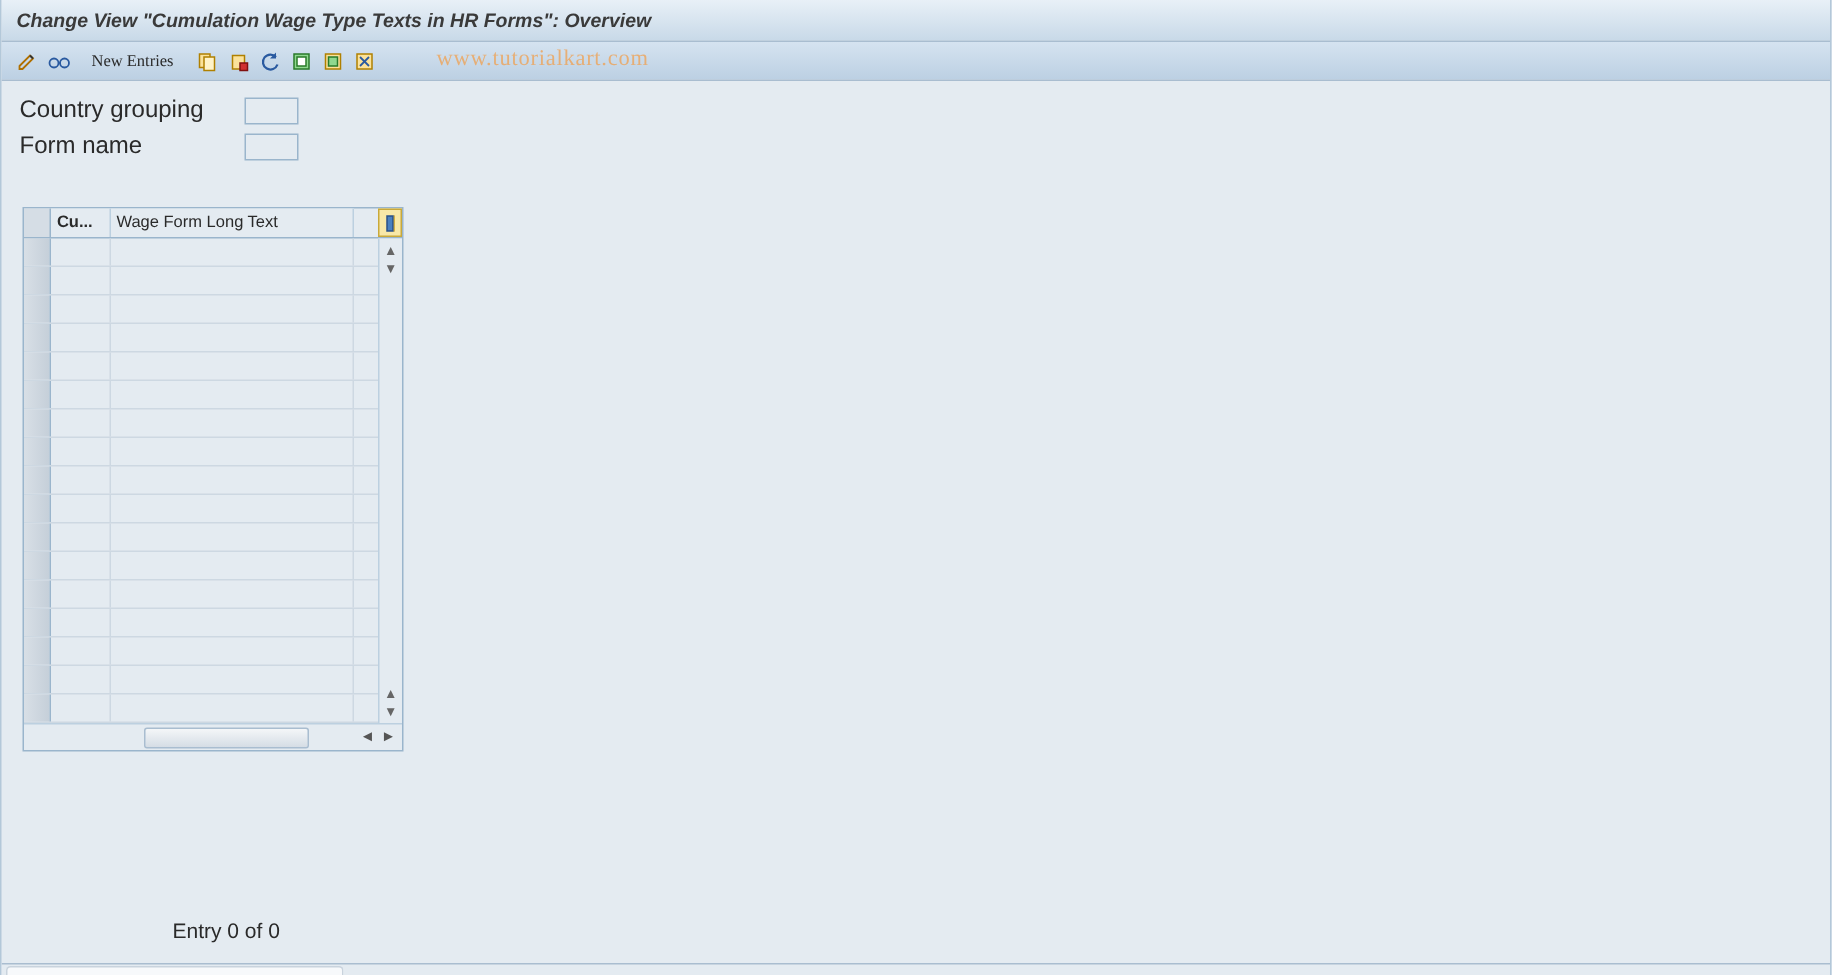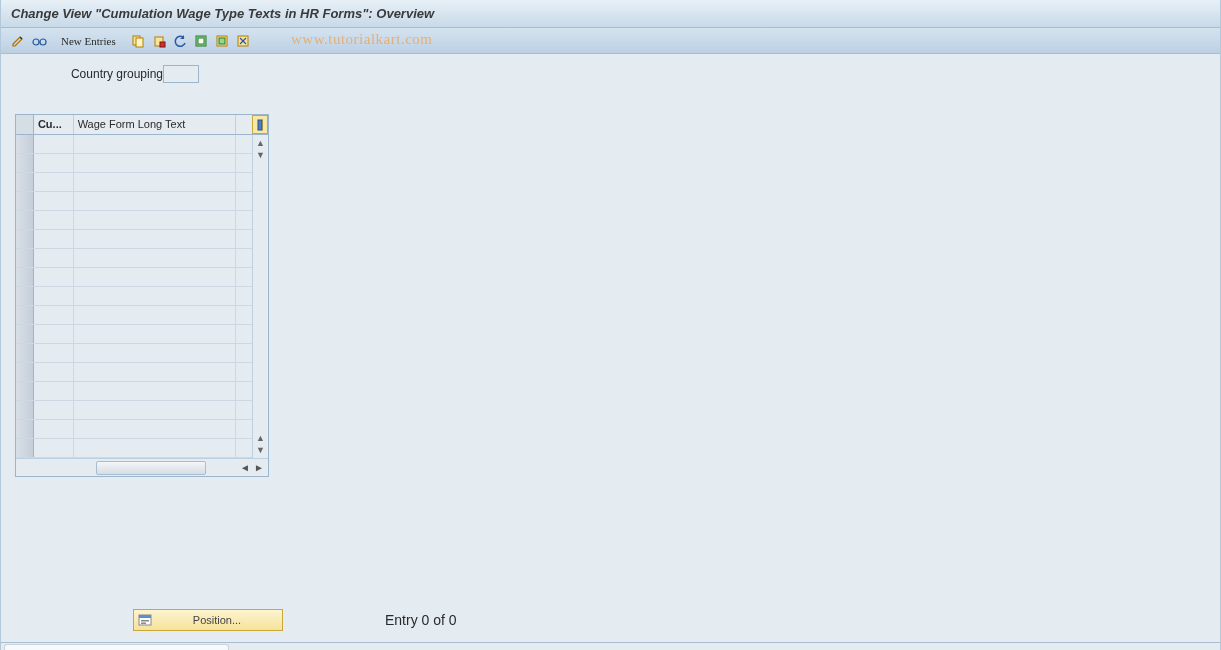--- a/index.html
+++ b/index.html
@@ -70,23 +70,22 @@
       padding: 10px 12px;
     }
     .field-row {
       display: flex;
       align-items: center;
       margin-bottom: 4px;
       height: 20px;
     }
     .field-label {
       width: 150px;
-      font-size: 12px;
+      font-size: 16px;
       color: #2a2a2a;
-      text-align: right;
     }
     .field-input {
       border: 1px solid #9ab5cc;
       background: #e4ebf1;
       height: 18px;
       font-size: 11px;
       padding: 0 17px;
     }
     .field-input.w26 { width: 26px; }
     .field-input.w28 { width: 28px; }
@@ -306,20 +305,24 @@
       </svg>
   </div>
   <span class="watermark">www.tutorialkart.com</span>
 </div>
 
 <div class="content">
   <div class="field-row">
     <span class="field-label">Country grouping</span>
     <input class="field-input w26" value="DZ" style="">
   </div>
+  <div class="field-row">
+    <span class="field-label">Form name</span>
+    <input class="field-input w28" value="" style="">
+  </div>
 
   <div class="table-container">
     <div class="table-header-row">
       <div class="th sel"></div>
       <div class="th c1">Cu...</div>
       <div class="th c2">Wage Form Long Text</div>
       <div class="scroll-space"></div>
       <div class="th config">
         <svg width="12" height="12">
             <rect x="1" y="1" width="4" height="10" fill="#4a80c0" stroke="#2a5088"></rect>
@@ -464,28 +467,17 @@
       </div>
       <div class="hscroll-arrows">
         <div class="arrow">◄</div>
         <div class="arrow">►</div>
       </div>
     </div>
   </div>
 </div>
 
 <div class="footer-area">
-  <div class="position-btn">
-    <span class="pbicon">
-      <svg width="14" height="14">
-          <rect x="1" y="2" width="12" height="10" fill="#fff" stroke="#888"></rect>
-          <rect x="1" y="2" width="12" height="3" fill="#5a90d0"></rect>
-          <rect x="3" y="7" width="8" height="1.5" fill="#888"></rect>
-          <rect x="3" y="9.5" width="5" height="1.5" fill="#888"></rect>
-        </svg>
-    </span>
-    <span>Position...</span>
-  </div>
   <span class="entry-text">Entry 0 of 0</span>
 </div>
 
 <div class="bottom-sep"></div>
 <div class="bottom-tab"></div>
 
 </body></html>

